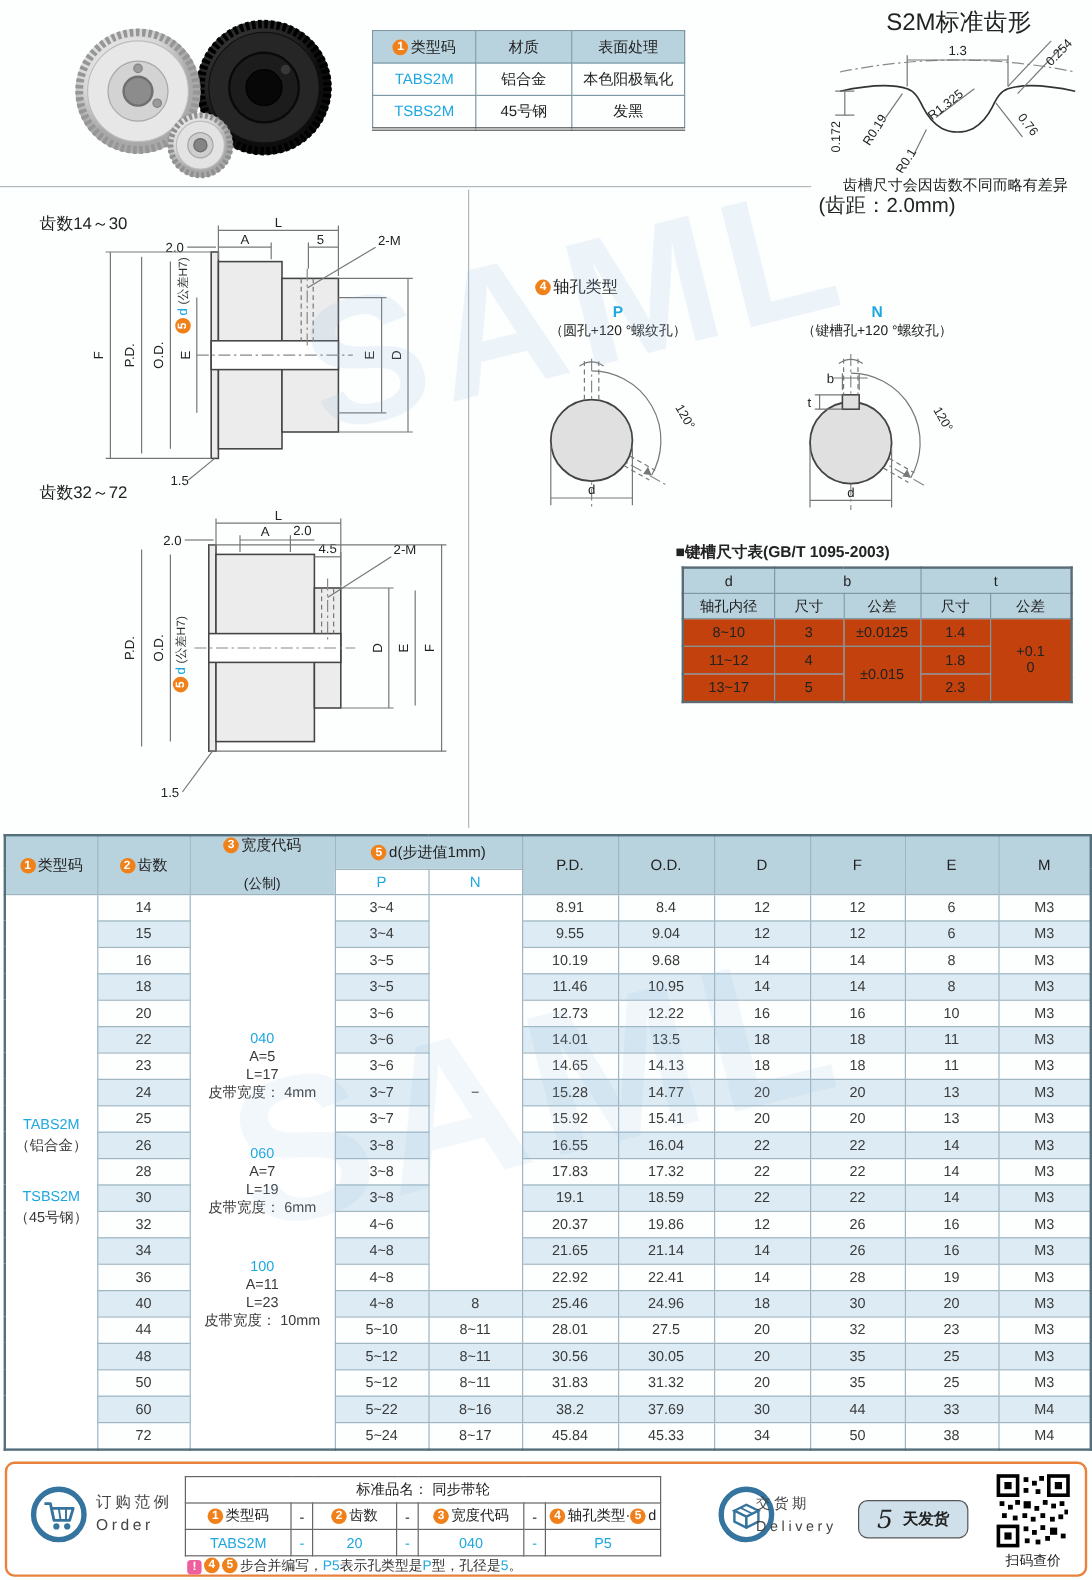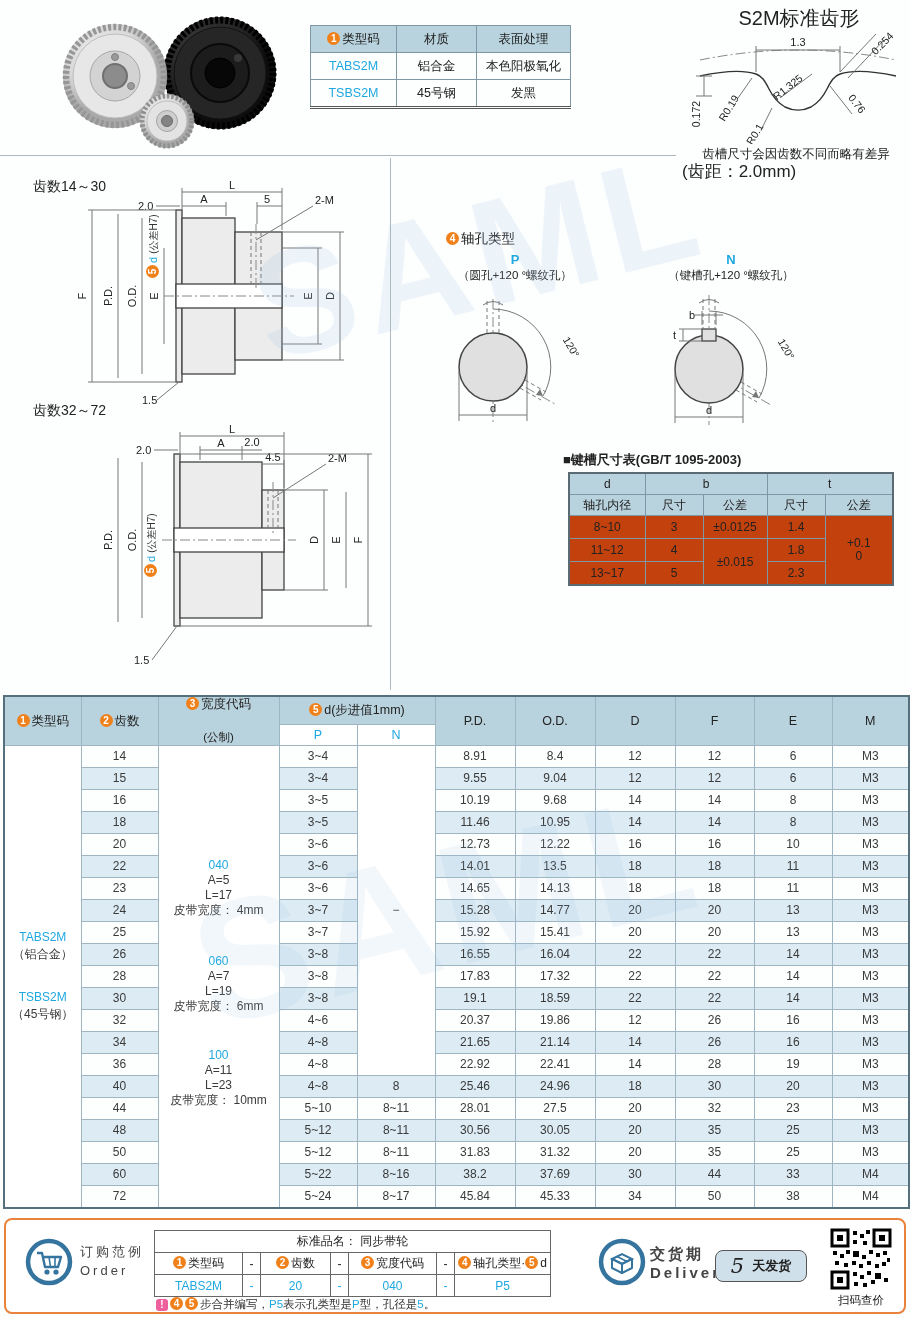--- a/index.html
+++ b/index.html
@@ -87,21 +87,21 @@
 
   
   .obox{position:absolute;left:4px;top:1218px;width:898px;height:92px;border:2px solid #e8823c;border-radius:8px;background:#fff;}
   .icx{position:absolute;}
   .olabel{position:absolute;left:74px;top:22px;font-size:13px;color:#444;}
   .olabel div{letter-spacing:3px;line-height:19px;}
   table.otable{position:absolute;left:148px;top:10px;border-collapse:collapse;table-layout:fixed;width:396px;font-size:12px;}
   table.otable td{border:1px solid #666;text-align:center;height:21px;padding:0;}
   .oval td{color:#1fa8e0;}
   .onote{position:absolute;left:150px;top:77px;font-size:11.5px;color:#333;}
-  .dlabel2{position:absolute;left:644px;top:24px;font-size:15px;color:#444;font-weight:bold;}
+  .dlabel2{position:absolute;left:624px;top:24px;font-size:12px;color:#444;}
   .dlabel2 div{letter-spacing:3px;line-height:19px;}
   .dbadge{position:absolute;left:709px;top:30px;width:90px;height:30px;border:1.5px solid #555;border-radius:8px;
           background:#cfe0ea;display:flex;align-items:center;justify-content:center;gap:8px;}
   .dbadge .five{font-family:"DejaVu Serif",serif;font-style:italic;font-size:21px;color:#222;}
   .dbadge .unit{font-size:13px;font-weight:bold;}
   .qrwrap{position:absolute;left:824px;top:8px;}
   .qrlabel{position:absolute;left:810px;top:73px;width:90px;text-align:center;font-size:11.5px;}
 </style>
 </head>
 <body>

